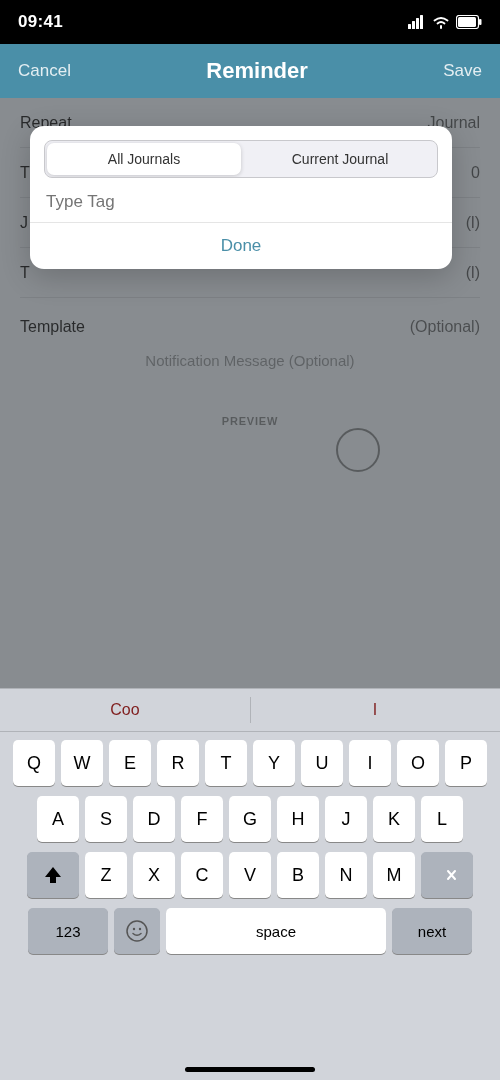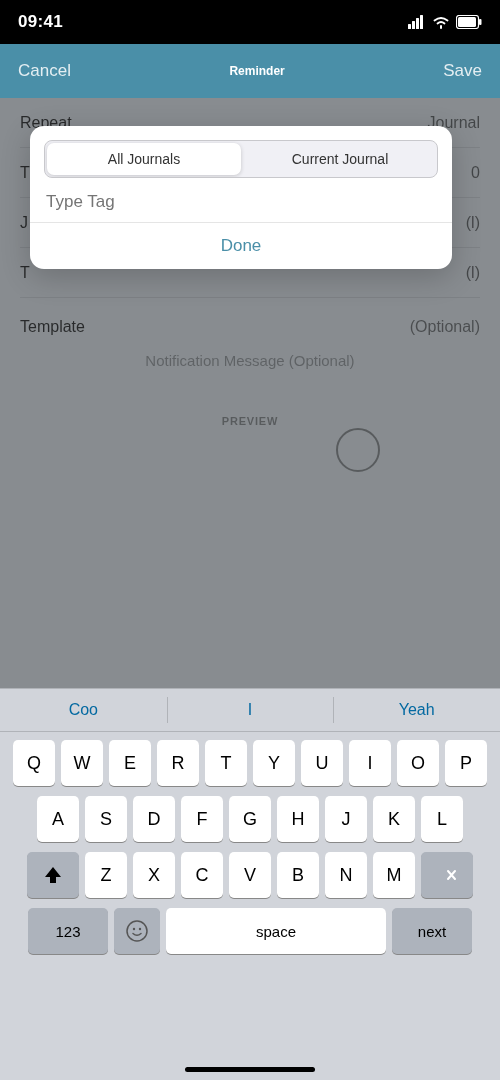--- a/index.html
+++ b/index.html
@@ -49,21 +49,21 @@
       position: relative;
       z-index: 100;
     }
     .nav-cancel {
       color: rgba(255,255,255,0.85);
       font-size: 17px;
       font-weight: 400;
     }
     .nav-title {
       color: #fff;
-      font-size: 12px;
+      font-size: 22px;
       font-weight: 600;
     }
     .nav-save {
       color: rgba(255,255,255,0.85);
       font-size: 17px;
       font-weight: 400;
     }
 
     
     .main-content {
@@ -231,21 +231,21 @@
       display: flex;
       align-items: center;
       border-top: 1px solid #b0b3b8;
       border-bottom: 1px solid #b0b3b8;
     }
     .autocomplete-item {
       flex: 1;
       display: flex;
       align-items: center;
       justify-content: center;
-      color: #0369a1;
+      color: #7f1d1d;
       font-size: 16px;
       height: 100%;
       position: relative;
     }
     .autocomplete-item + .autocomplete-item::before {
       content: '';
       position: absolute;
       left: 0;
       top: 20%;
       height: 60%;
@@ -405,23 +405,20 @@
 </div>
 
 <div class="keyboard-area">
 
   <div class="autocomplete-bar">
     <div class="autocomplete-item">
       <span>Coo</span>
     </div>
     <div class="autocomplete-item">
       <span>I</span>
-    </div>
-    <div class="autocomplete-item">
-      <span>Yeah</span>
     </div>
   </div>
 
   <div class="keyboard-rows">
 
     <div class="key-row">
       <div class="key key-letter">Q</div>
       <div class="key key-letter">W</div>
       <div class="key key-letter">E</div>
       <div class="key key-letter">R</div>

